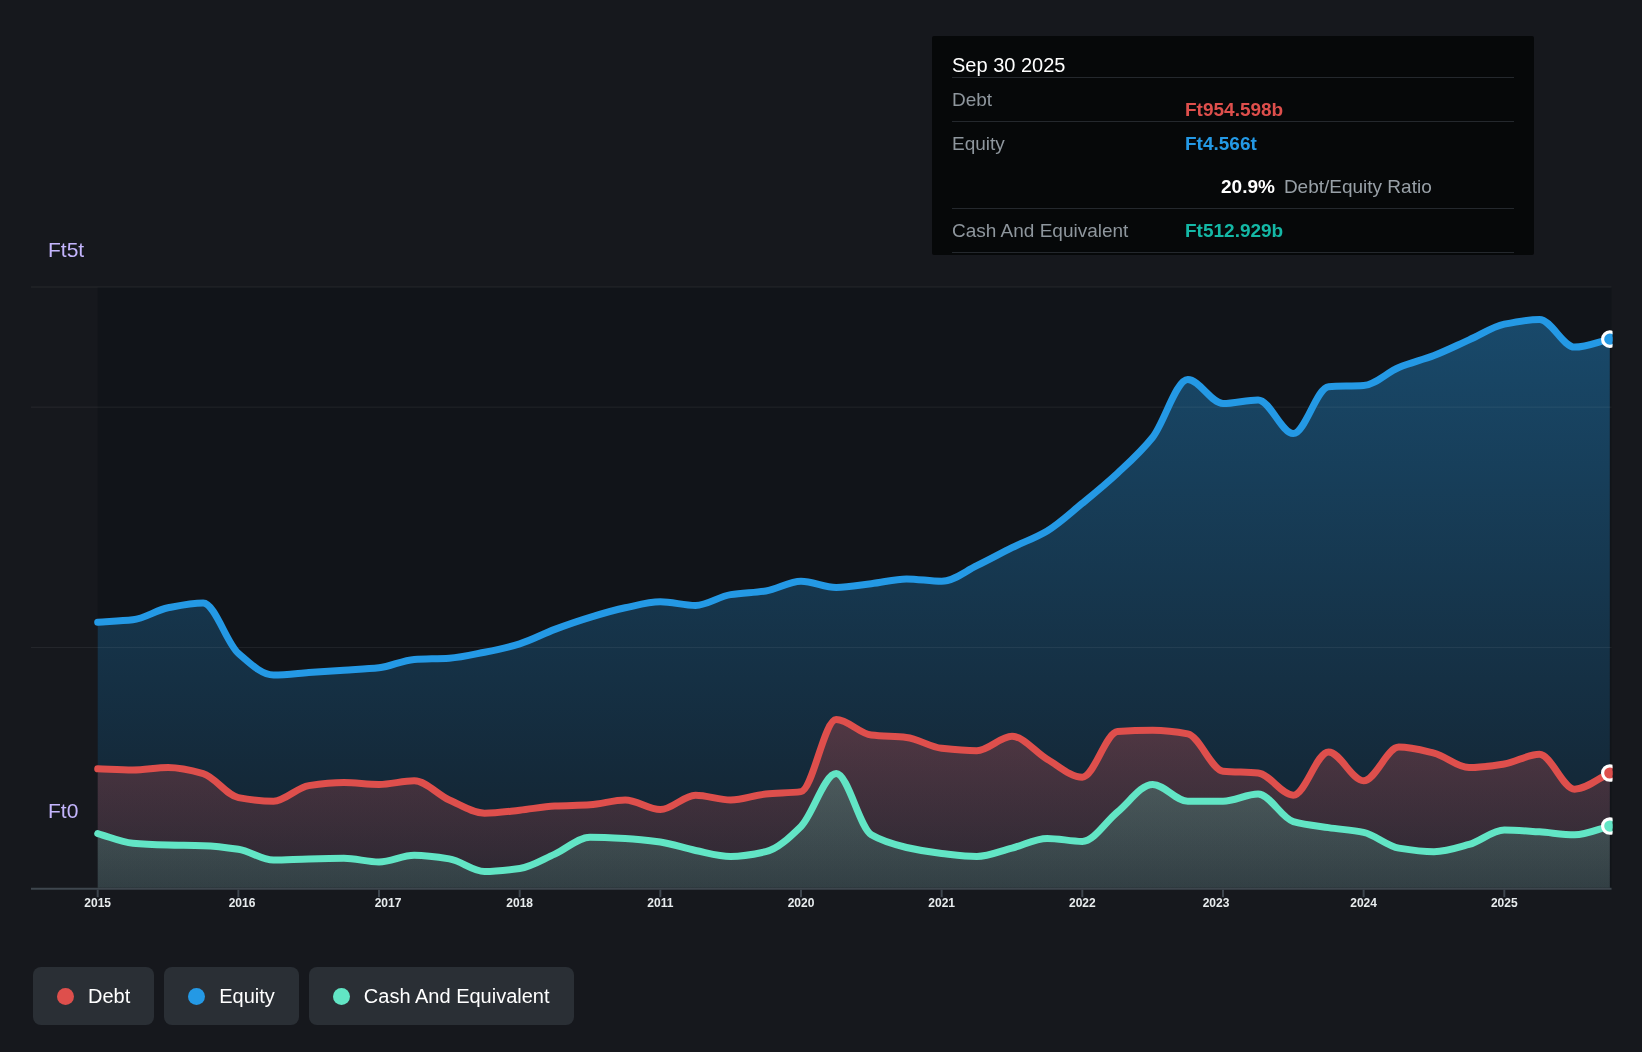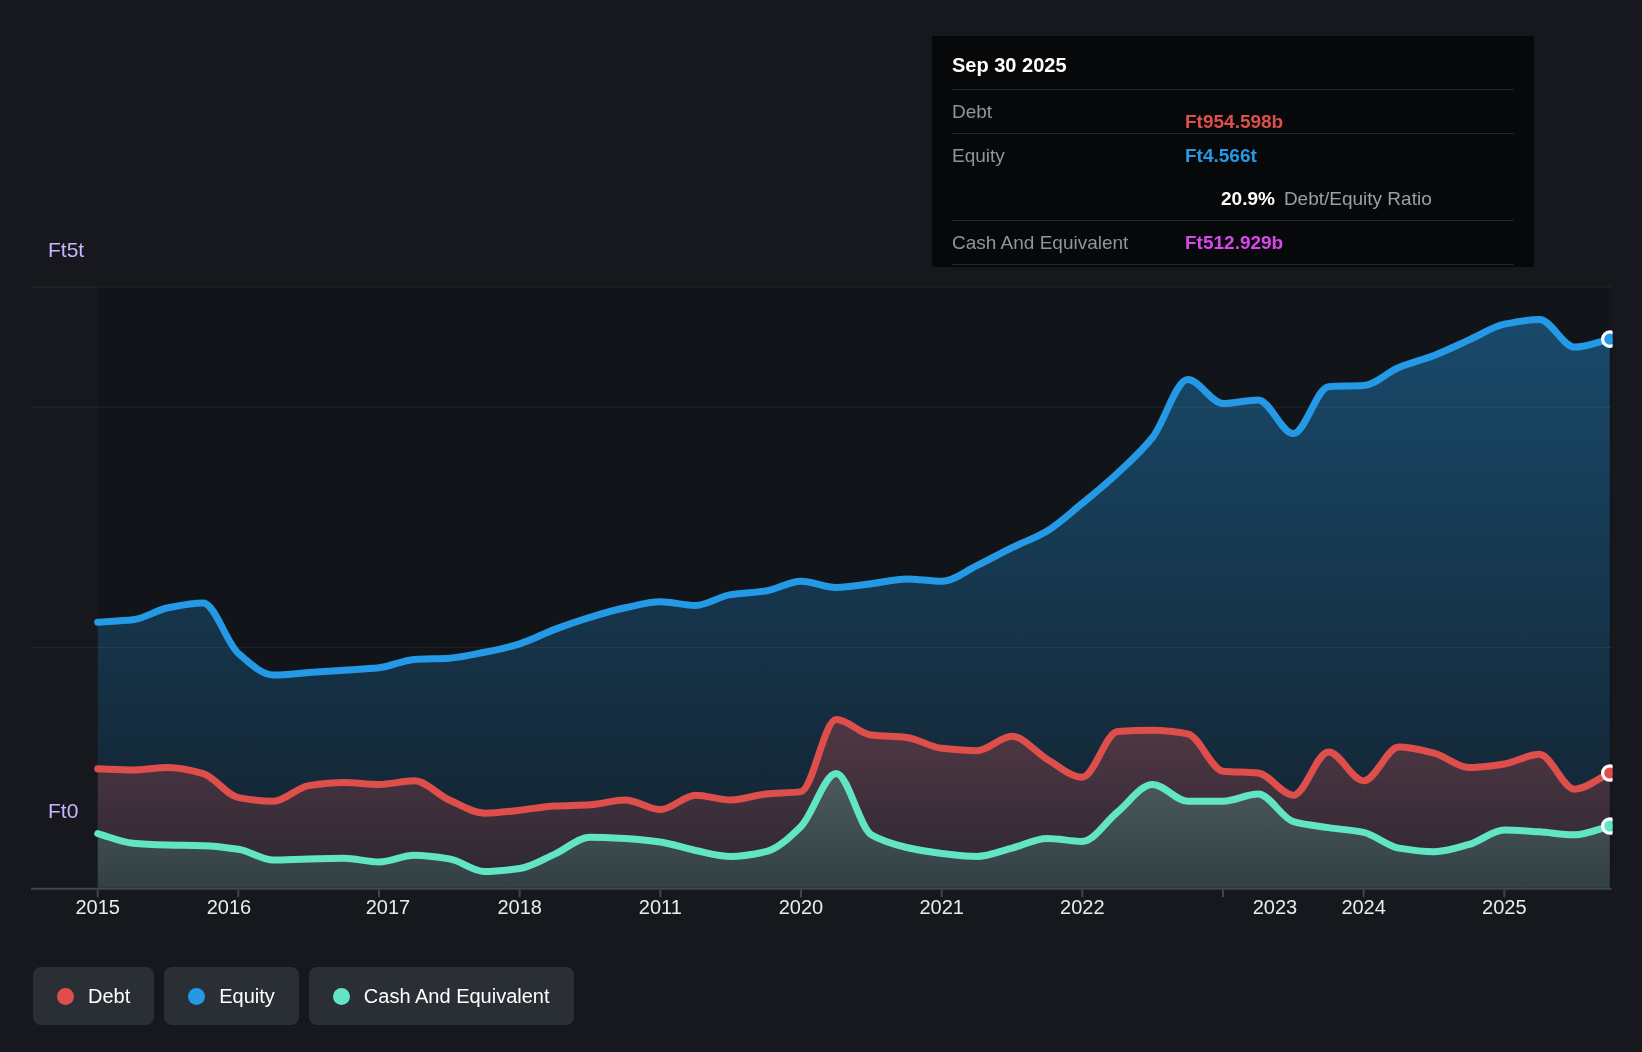--- a/index.html
+++ b/index.html
@@ -3,25 +3,25 @@
 <meta charset="utf-8">
 <style>
   html,body{margin:0;padding:0;background:#16181D;}
   .stage{position:relative;width:1642px;height:1052px;background:#16181D;overflow:hidden;
          font-family:"Liberation Sans","DejaVu Sans",sans-serif;}
   #chart{position:absolute;left:0;top:0;}
   .ylabel{position:absolute;left:48px;color:#c4b5fd;font-size:21px;font-weight:400;}
   .ylabel.top{top:238px;}
   .ylabel.bottom{top:799px;}
   .xlabel{position:absolute;top:896px;width:80px;text-align:center;color:#E8ECEE;
-          font-size:20px;font-weight:400;}
+          font-size:12px;font-weight:700;}
   
   .tooltip{position:absolute;left:932px;top:36px;width:602px;box-sizing:border-box;
            background:#060809;border-radius:2px;padding:10px 20px 2px 20px;}
-  .tt-title{color:#FFFFFF;font-size:20px;font-weight:700;padding:8px 0 12px 0;
+  .tt-title{color:#FFFFFF;font-size:20px;font-weight:400;padding:8px 0 0 0;
             border-bottom:1px solid #24282D;}
   .tt-row{display:flex;align-items:center;height:43px;font-size:19px;}
   .tt-row.bordered{border-bottom:1px solid #24282D;}
   .tt-label{width:233px;flex:0 0 233px;color:#8E969D;font-weight:400;}
   .tt-value{font-weight:700;}
   .tt-ratio-label{color:#98A0A7;font-weight:400;margin-left:9px;}
   .tt-white{color:#FFFFFF;margin-left:36px;}
   
   .legend{position:absolute;left:33px;top:967px;display:flex;gap:10px;}
   .chip{display:flex;align-items:center;height:58px;padding:0 24px;background:#2A2F35;
@@ -78,28 +78,28 @@
       <line x1="1082.32" x2="1082.32" y1="889.7" y2="897.2" stroke="#3E464E" stroke-width="2"></line>
       <line x1="1222.98" x2="1222.98" y1="889.7" y2="897.2" stroke="#3E464E" stroke-width="2"></line>
       <line x1="1363.64" x2="1363.64" y1="889.7" y2="897.2" stroke="#3E464E" stroke-width="2"></line>
       <line x1="1504.3" x2="1504.3" y1="889.7" y2="897.2" stroke="#3E464E" stroke-width="2"></line>
     </svg>
 
   <div class="ylabel top">Ft5t</div>
   <div class="ylabel bottom">Ft0</div>
   <div id="xlabels">
       <div class="xlabel" style="left: 57.7px;">2015</div>
-      <div class="xlabel" style="left: 189px;">2016</div>
+      <div class="xlabel" style="left: 202px;">2016</div>
       <div class="xlabel" style="left: 348px;">2017</div>
       <div class="xlabel" style="left: 479.68px;">2018</div>
       <div class="xlabel" style="left: 620.34px;">2011</div>
       <div class="xlabel" style="left: 761px;">2020</div>
       <div class="xlabel" style="left: 901.66px;">2021</div>
       <div class="xlabel" style="left: 1042.32px;">2022</div>
-      <div class="xlabel" style="left: 1235px;">2023</div>
+      <div class="xlabel" style="left: 1176px;">2023</div>
       <div class="xlabel" style="left: 1323.64px;">2024</div>
       <div class="xlabel" style="left: 1464.3px;">2025</div>
     </div>
 
   <div class="tooltip">
     <div class="tt-title">Sep 30 2025</div>
     <div class="tt-row bordered">
       <span class="tt-label">Debt</span>
       <span class="tt-value" id="tt-debt-value" style="color: rgb(222, 79, 76); margin-top: 20px;">Ft954.598b</span>
     </div>
@@ -107,21 +107,21 @@
       <span class="tt-label">Equity</span>
       <span class="tt-value" id="tt-equity-value" style="color: rgb(36, 153, 229);">Ft4.566t</span>
     </div>
     <div class="tt-row bordered">
       <span class="tt-label"></span>
       <span class="tt-value tt-white">20.9%</span>
       <span class="tt-ratio-label">Debt/Equity Ratio</span>
     </div>
     <div class="tt-row bordered">
       <span class="tt-label">Cash And Equivalent</span>
-      <span class="tt-value" id="tt-cash-value" style="color: #d946ef;">Ft512.929b</span>
+      <span class="tt-value" id="tt-cash-value" style="color: #14b8a6;">Ft512.929b</span>
     </div>
   </div>
 
   <div class="legend">
     <div class="chip">
       <span class="chip-dot" style="background: rgb(222, 79, 76);"></span>
       <span class="chip-label">Debt</span>
     </div>
     <div class="chip">
       <span class="chip-dot" style="background: rgb(36, 153, 229);"></span>

